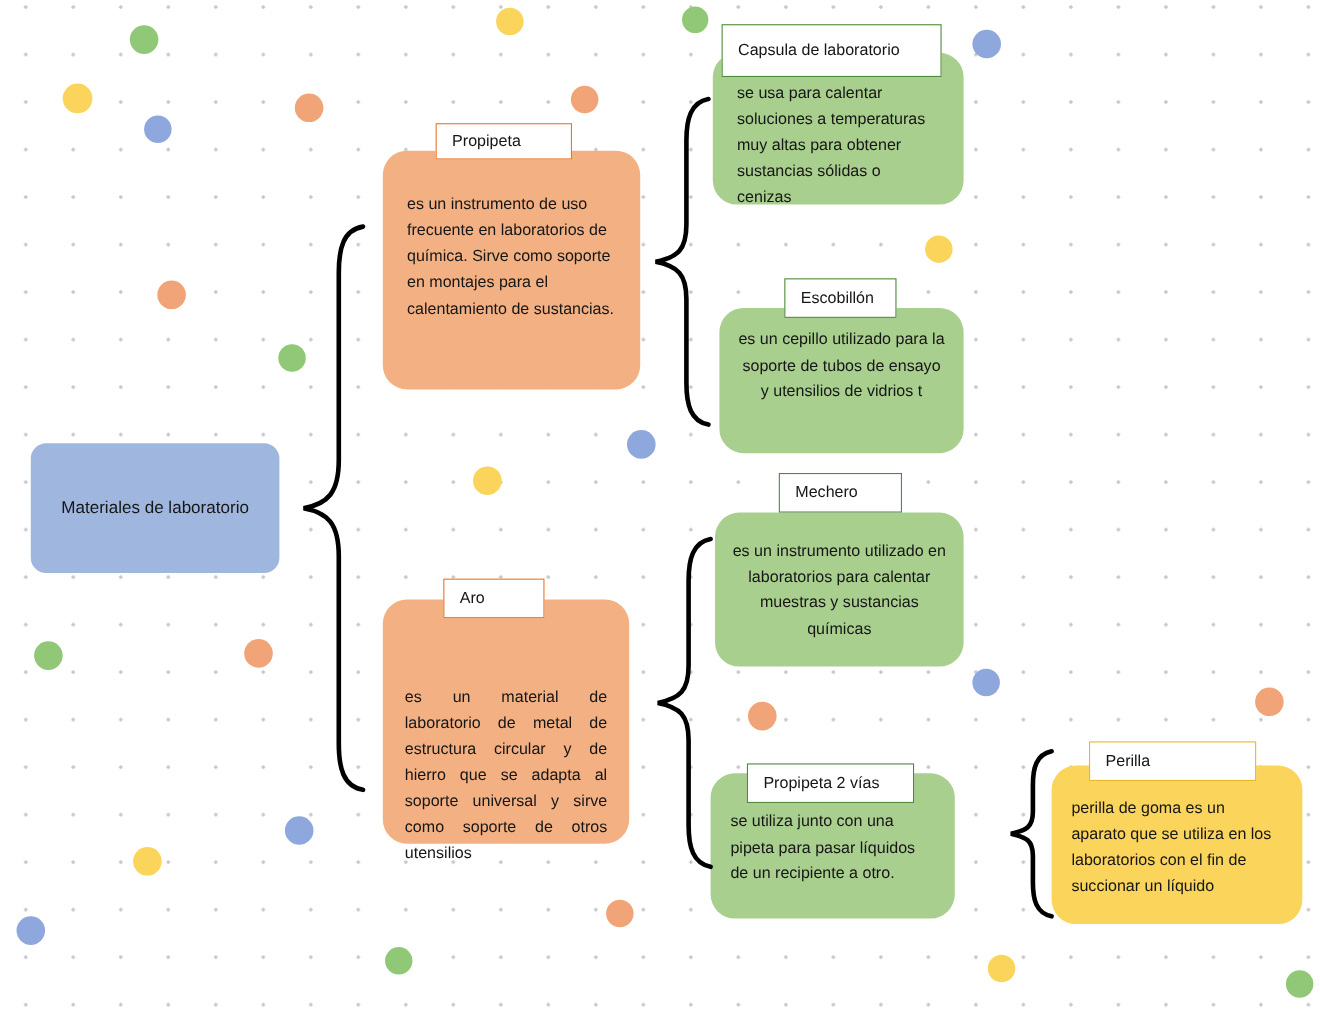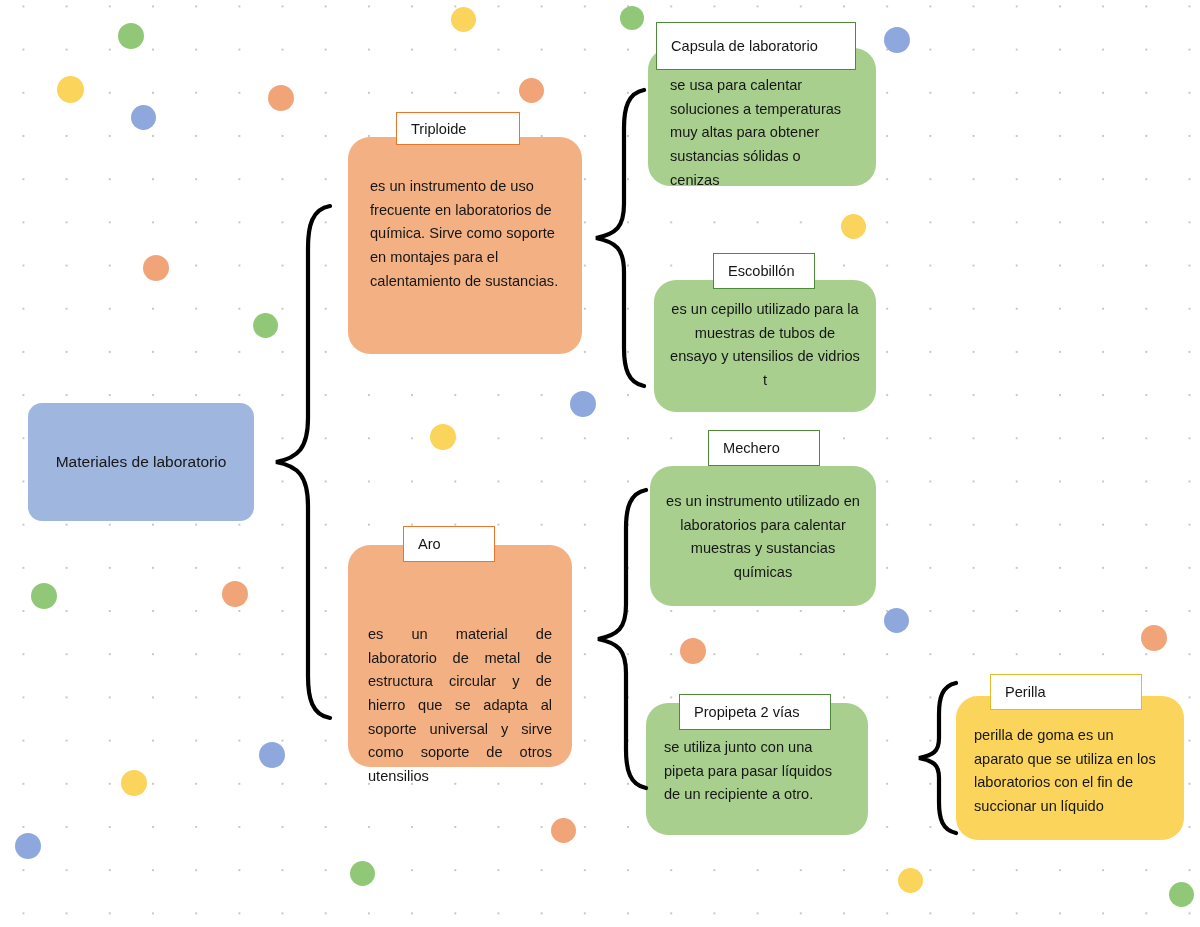--- a/index.html
+++ b/index.html
@@ -149,32 +149,32 @@
   </div>
 
   <div class="node root" style="left:28px; top:403px; width:226px; height:118px;">
     <div class="body">Materiales de laboratorio</div>
   </div>
 
   <div class="node orange" style="left:348px; top:137px; width:234px; height:217px;">
     <div class="body txt-left" style="top:38px;">es un instrumento de uso frecuente en laboratorios de química. Sirve como soporte en montajes para el calentamiento de sustancias.</div>
   </div>
   <div class="chip orange" style="left:396px; top:112px; width:124px; height:33px;">
-    <span>Triploide</span>
+    <span>Propipeta</span>
   </div>
 
   <div class="node green" style="left:648px; top:48px; width:228px; height:138px;">
     <div class="body txt-left" style="top:26px;">se usa para calentar soluciones a temperaturas muy altas para obtener sustancias sólidas o cenizas</div>
   </div>
   <div class="chip green" style="left:656px; top:22px; width:200px; height:48px;">
     <span>Capsula de laboratorio</span>
   </div>
 
   <div class="node green" style="left:654px; top:280px; width:222px; height:132px;">
-    <div class="body txt-center" style="top:18px; padding:0 16px;">es un cepillo utilizado para la muestras de tubos de ensayo y utensilios de vidrios t</div>
+    <div class="body txt-center" style="top:18px; padding:0 16px;">es un cepillo utilizado para la soporte de tubos de ensayo y utensilios de vidrios t</div>
   </div>
   <div class="chip green" style="left:713px; top:253px; width:102px; height:36px;">
     <span>Escobillón</span>
   </div>
 
   <div class="node green" style="left:650px; top:466px; width:226px; height:140px;">
     <div class="body txt-center" style="top:24px; padding:0 14px;">es un instrumento utilizado en laboratorios para calentar muestras y sustancias químicas</div>
   </div>
   <div class="chip green" style="left:708px; top:430px; width:112px; height:36px;">
     <span>Mechero</span>

